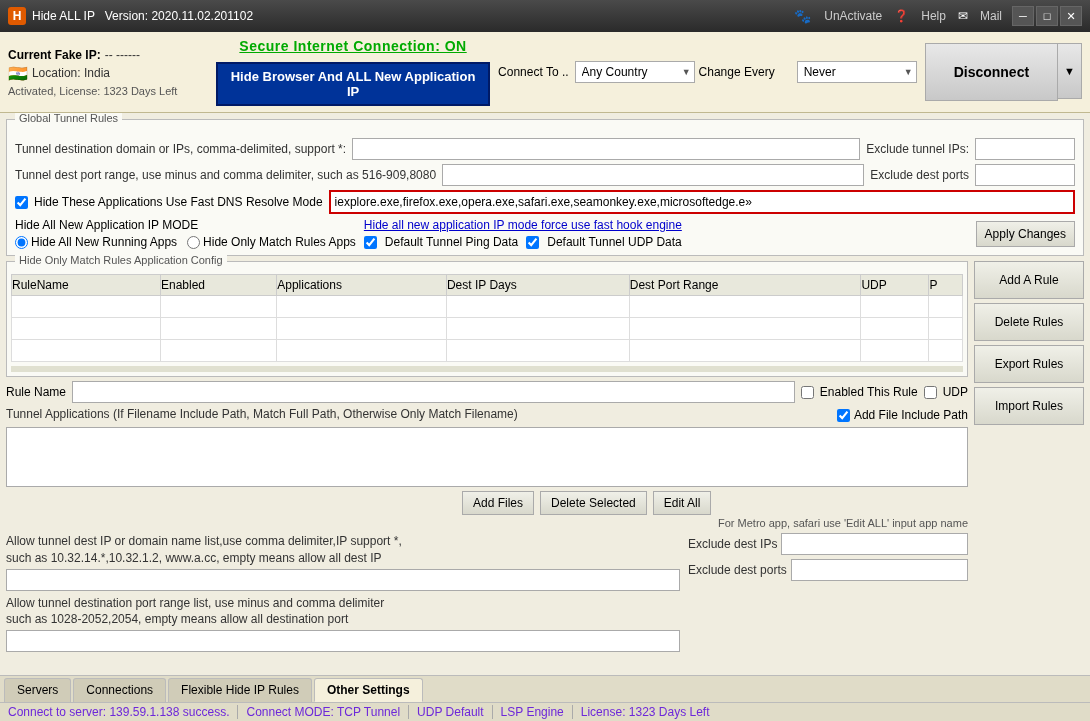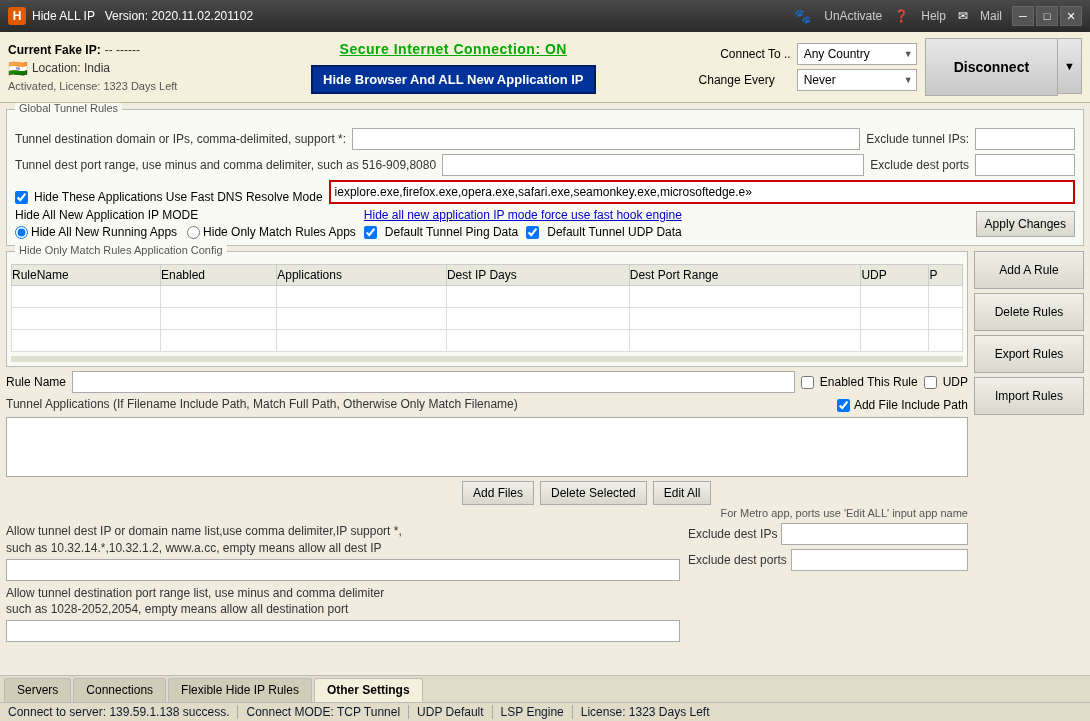--- a/index.html
+++ b/index.html
@@ -59,21 +59,21 @@
       color: white;
       padding: 5px 10px;
       font-size: 13px;
       font-weight: bold;
       border: 2px solid #001a66;
       cursor: pointer;
       margin-top: 4px;
       display: inline-block;
     }
 
-    .header-right { flex: 0 0 auto; display: flex; flex-direction: column; gap: 4px; align-items: flex-end; }
+    .header-right { flex: 0 0 auto; display: flex; gap: 4px; align-items: center; }
     .connect-row { display: flex; align-items: center; gap: 6px; }
     .connect-label { font-size: 12px; }
     .dropdown-btn {
       background: white; border: 1px solid #aaa;
       padding: 3px 20px 3px 6px; font-size: 12px;
       position: relative; cursor: pointer; min-width: 120px;
       appearance: none; -webkit-appearance: none;
     }
     .dropdown-wrap { position: relative; display: inline-block; }
     .dropdown-wrap::after {
@@ -254,21 +254,21 @@
     
     .status-bar {
       background: #e0dcc8;
       border-top: 1px solid #bbb;
       display: flex;
       padding: 2px 8px;
       gap: 0;
     }
     .status-item {
       font-size: 12px;
-      color: #0f172a;
+      color: #6d28d9;
       padding: 0 8px;
       border-right: 1px solid #aaa;
     }
     .status-item:last-child { border-right: none; }
     .status-item:first-child { padding-left: 0; }
 
     
     .apply-btn {
       background: linear-gradient(to bottom, #f0f0e8, #d8d8cc);
       border: 1px solid #aaa;
@@ -369,21 +369,21 @@
           <input type="text" class="tunnel-input" style="width: 100px;" value="">
         </div>
 
         <div class="tunnel-row">
           <span class="tunnel-label">Tunnel dest port range, use minus and comma delimiter, such as 516-909,8080</span>
           <input type="text" class="tunnel-input" style="flex: 1 1 0%; min-width: 80px;" value="">
           <span class="tunnel-label">Exclude dest ports</span>
           <input type="text" class="tunnel-input" style="width: 100px;" value="">
         </div>
 
-        <div class="tunnel-row" style="align-items: flex-end;">
+        <div class="tunnel-row" style="align-items: center;">
           <input type="checkbox" id="dns-cb" checked="" style="">
           <label for="dns-cb">Hide These Applications Use Fast DNS Resolve Mode</label>
           <input type="text" class="highlight-box" value="iexplore.exe,firefox.exe,opera.exe,safari.exe,seamonkey.exe,microsoftedge.e»" style="">
         </div>
 
         <div style="display:flex; align-items:flex-start; gap:8px;">
           <div style="flex:0 0 auto;">
             <div style="font-size:12px; margin-bottom:3px;">Hide All New Application IP MODE</div>
             <div class="radio-group">
               <div class="radio-item">
@@ -485,21 +485,21 @@
 
         <div class="file-list-area"></div>
 
         <div style="display:flex; gap:6px; align-items:center; margin-bottom:2px;">
           <div style="flex:0 0 450px;"></div>
           <button class="file-action-btn">Add Files</button>
           <button class="file-action-btn">Delete Selected</button>
           <button class="file-action-btn">Edit All</button>
         </div>
         <div style="display:flex; justify-content:flex-end;">
-          <span class="metro-note">For Metro app, ports use 'Edit ALL' input app name</span>
+          <span class="metro-note">For Metro app, safari use 'Edit ALL' input app name</span>
         </div>
 
         <div class="bottom-rows">
           <div class="bottom-left">
             <div class="bottom-text">Allow tunnel dest IP or domain name list,use comma delimiter,IP support *,<br>such as 10.32.14.*,10.32.1.2, www.a.cc, empty means allow all dest IP</div>
             <input type="text" class="tunnel-input" style="width: 100%; margin-top: 2px;" value="">
             <div class="bottom-text" style="margin-top:4px;">Allow tunnel destination port range list, use minus and comma delimiter<br>such as 1028-2052,2054, empty means allow all destination port</div>
             <input type="text" class="tunnel-input" style="width: 100%; margin-top: 2px;" value="">
           </div>
           <div class="bottom-right">

